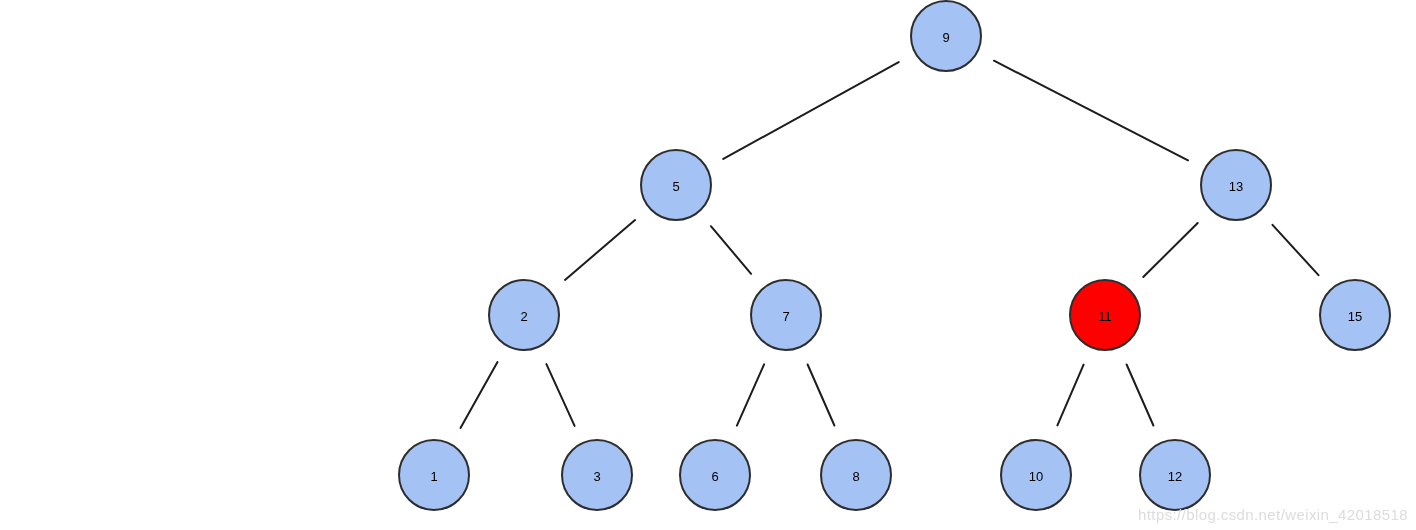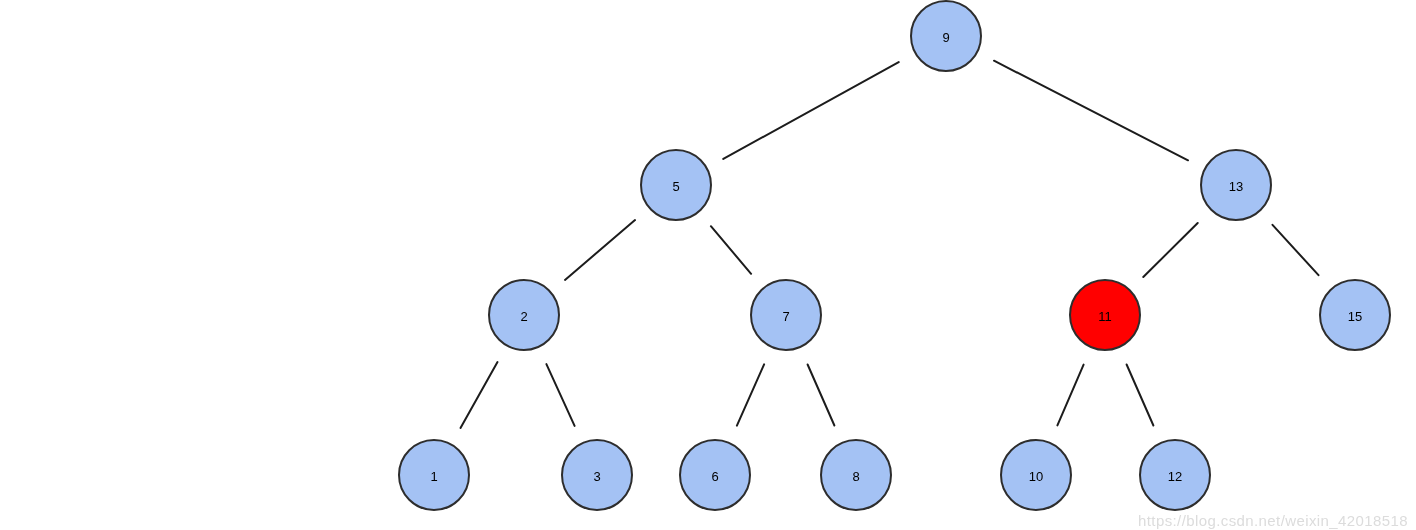--- a/index.html
+++ b/index.html
@@ -21,21 +21,21 @@
     top: 0;
   }
   .node-label {
     font-family: "Liberation Sans", sans-serif;
     font-size: 13px;
     fill: #000000;
   }
   .watermark {
     position: absolute;
     right: 8px;
-    bottom: 1px;
+    bottom: 7px;
     font-size: 15px;
     letter-spacing: 0.4px;
     color: #dcdcdc;
     user-select: none;
     white-space: nowrap;
   }
 </style>
 </head>
 <body>
 

